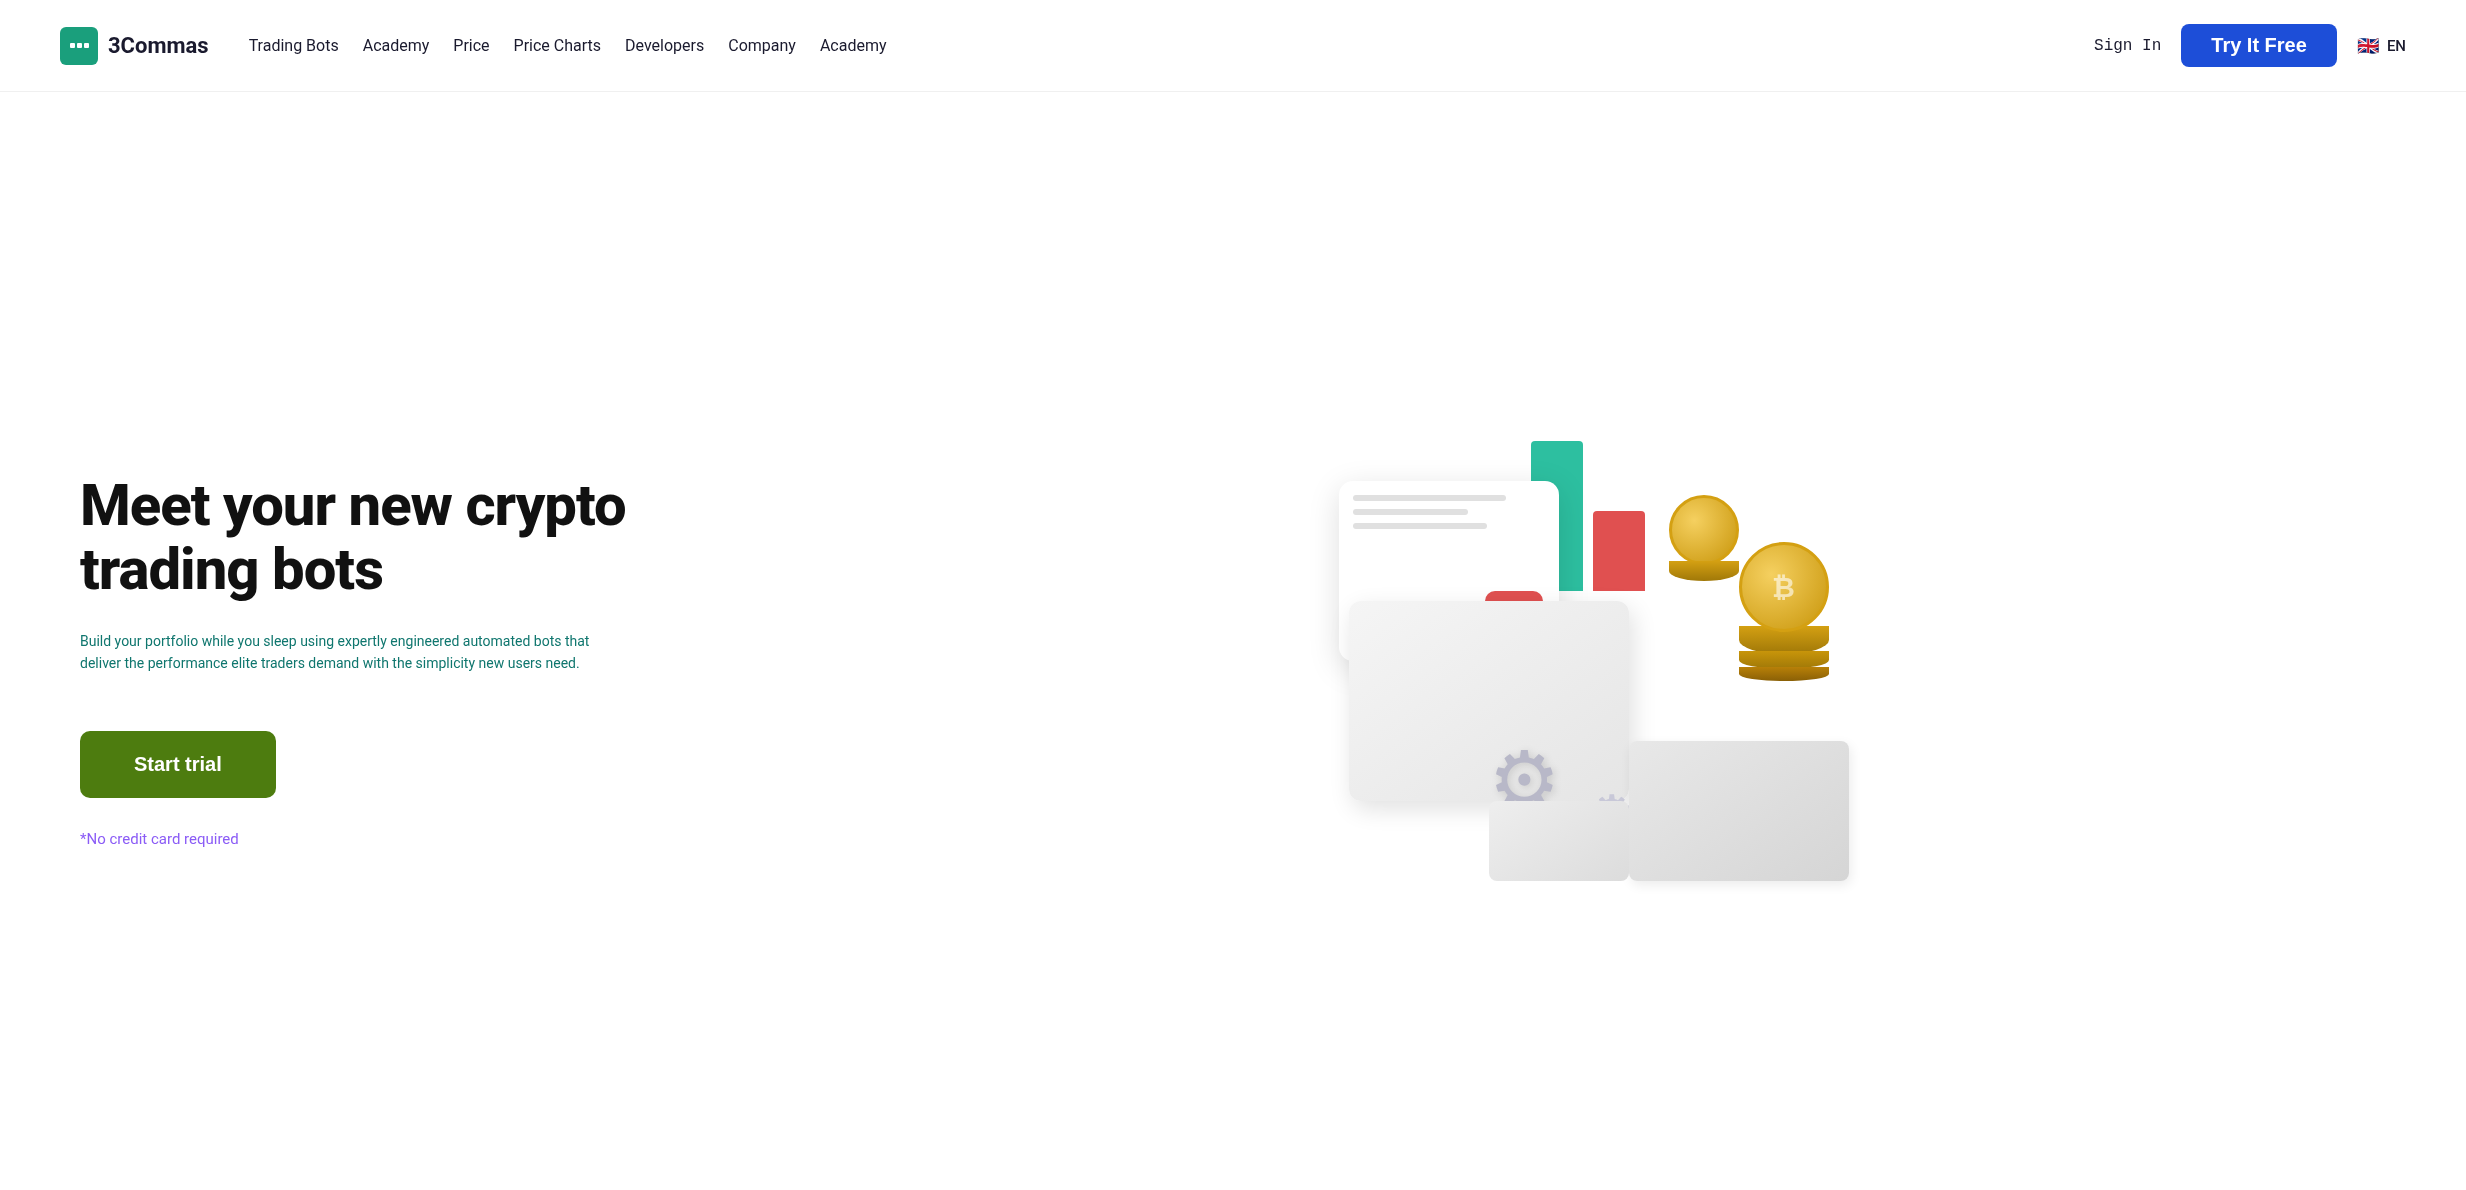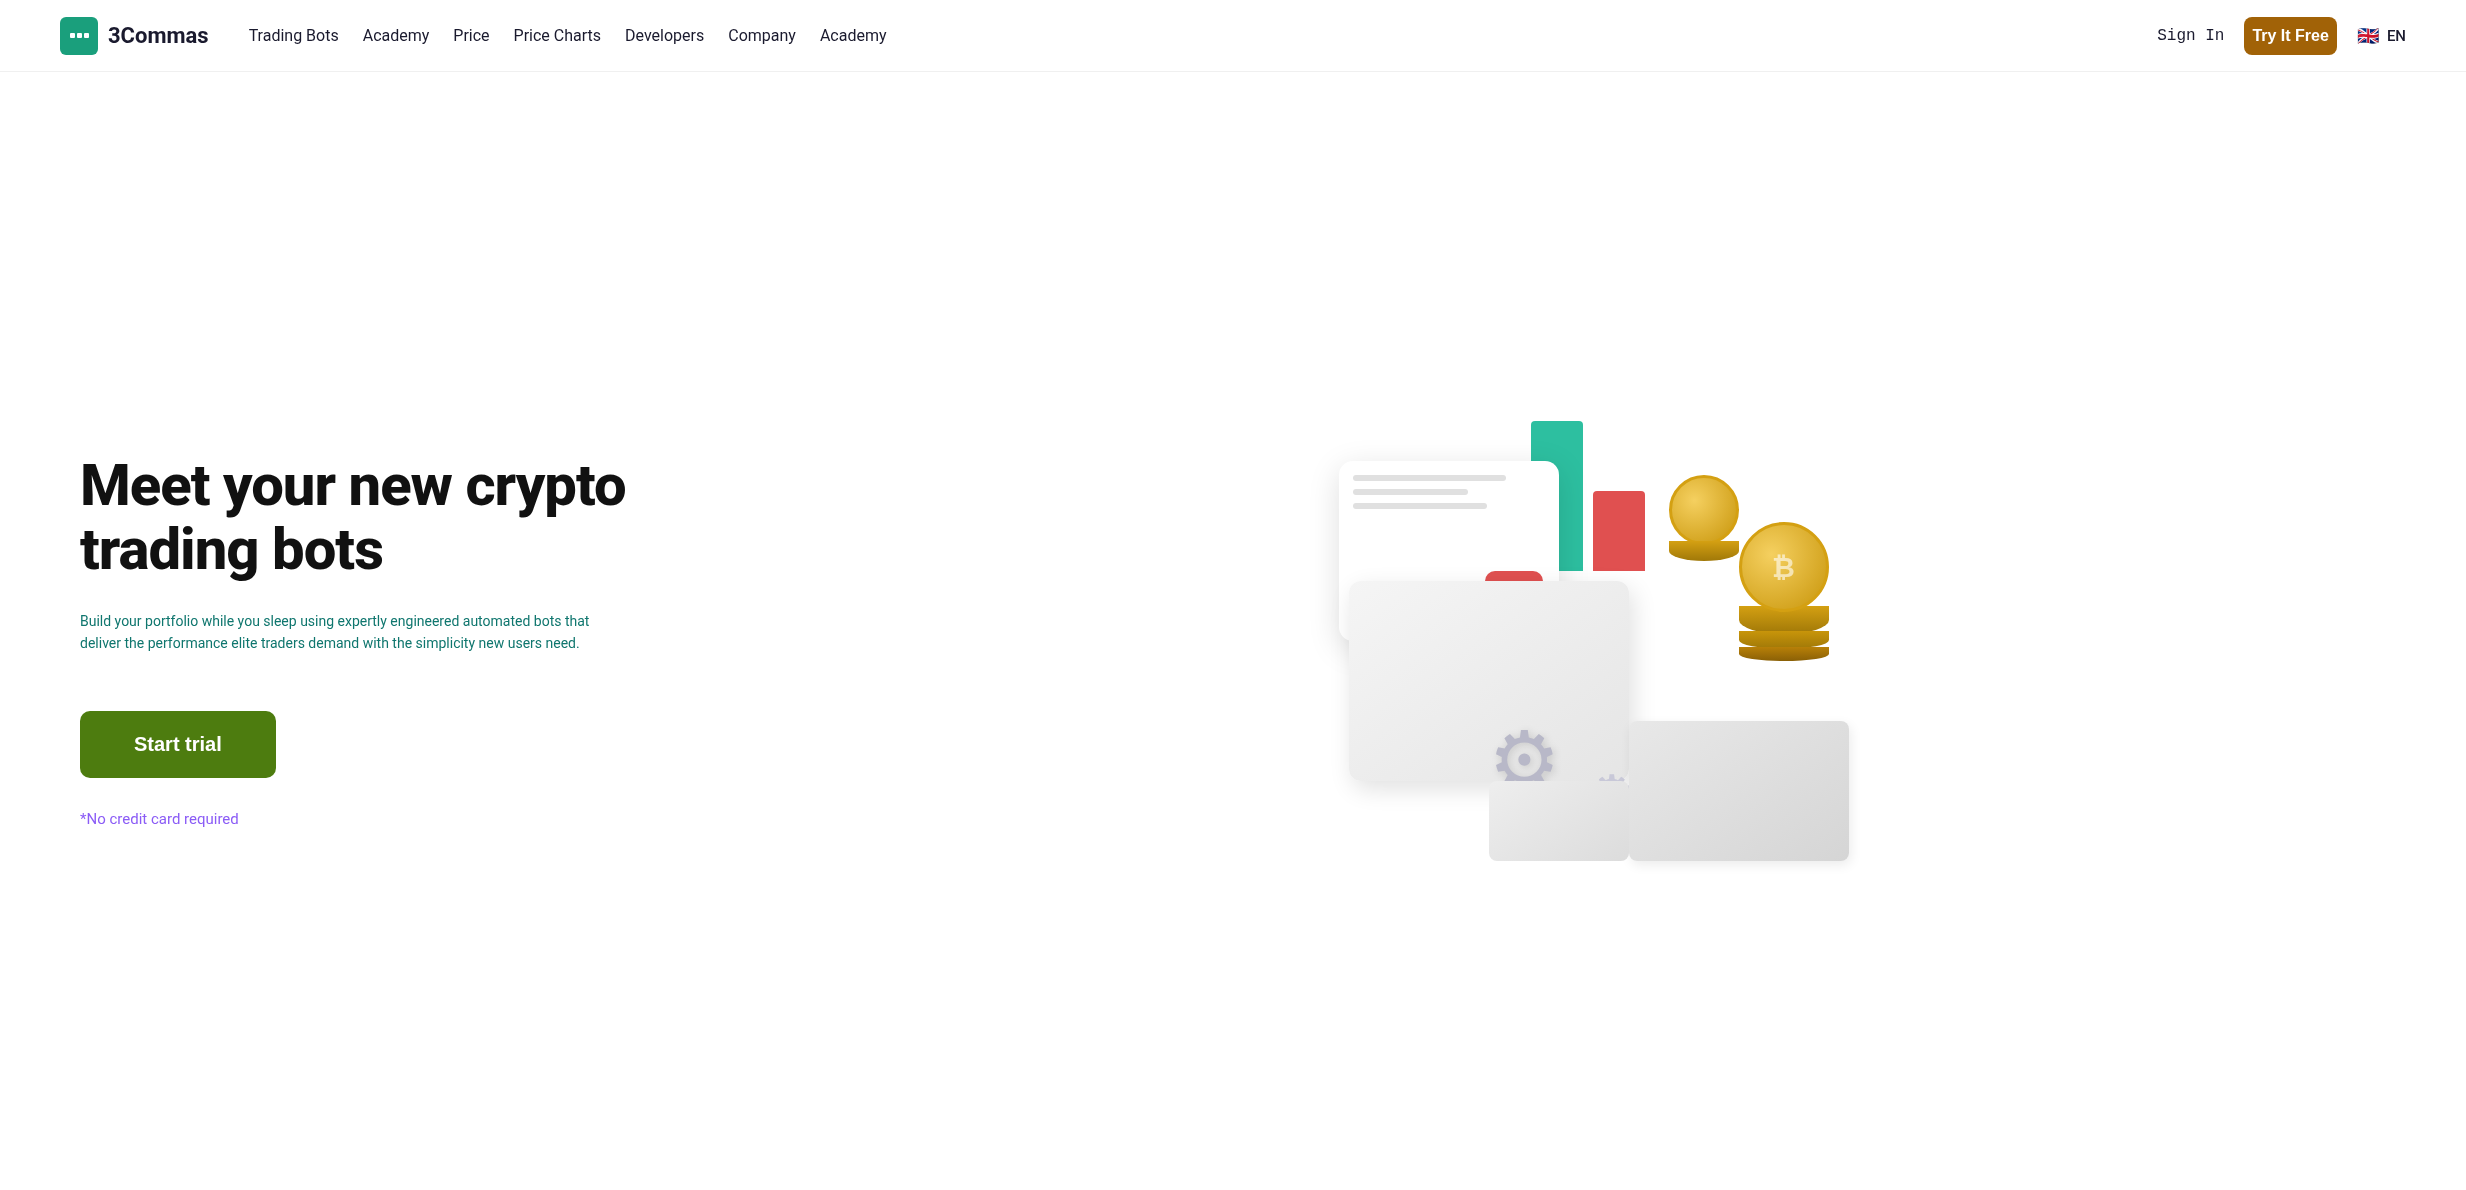--- a/index.html
+++ b/index.html
@@ -9,21 +9,21 @@
       color: #1a1a2e;
       min-height: 100vh;
     }
 
     
     .navbar {
       display: flex;
       align-items: center;
       justify-content: space-between;
       padding: 0 60px;
-      height: 72px;
+      height: 92px;
       border-bottom: 1px solid #f0f0f0;
       background: #fff;
       position: sticky;
       top: 0;
       z-index: 100;
     }
     .navbar-left {
       display: flex;
       align-items: center;
       gap: 40px;
@@ -80,26 +80,26 @@
       font-size: 16px;
       font-weight: 500;
       color: #1a1a2e;
       background: none;
       border: none;
       cursor: pointer;
       text-decoration: none;
       font-family: Liberation Mono, monospace;
     }
     .try-free-btn {
-      background: #a16207;
+      background: #1d4ed8;
       color: #fff;
       border: none;
       border-radius: 8px;
-      padding: 10px 8px;
-      font-size: 16px;
+      padding: 10px 30px;
+      font-size: 20px;
       font-weight: 600;
       cursor: pointer;
       white-space: nowrap;
     }
     .lang-selector {
       display: flex;
       align-items: center;
       gap: 6px;
       font-size: 15px;
       font-weight: 500;

